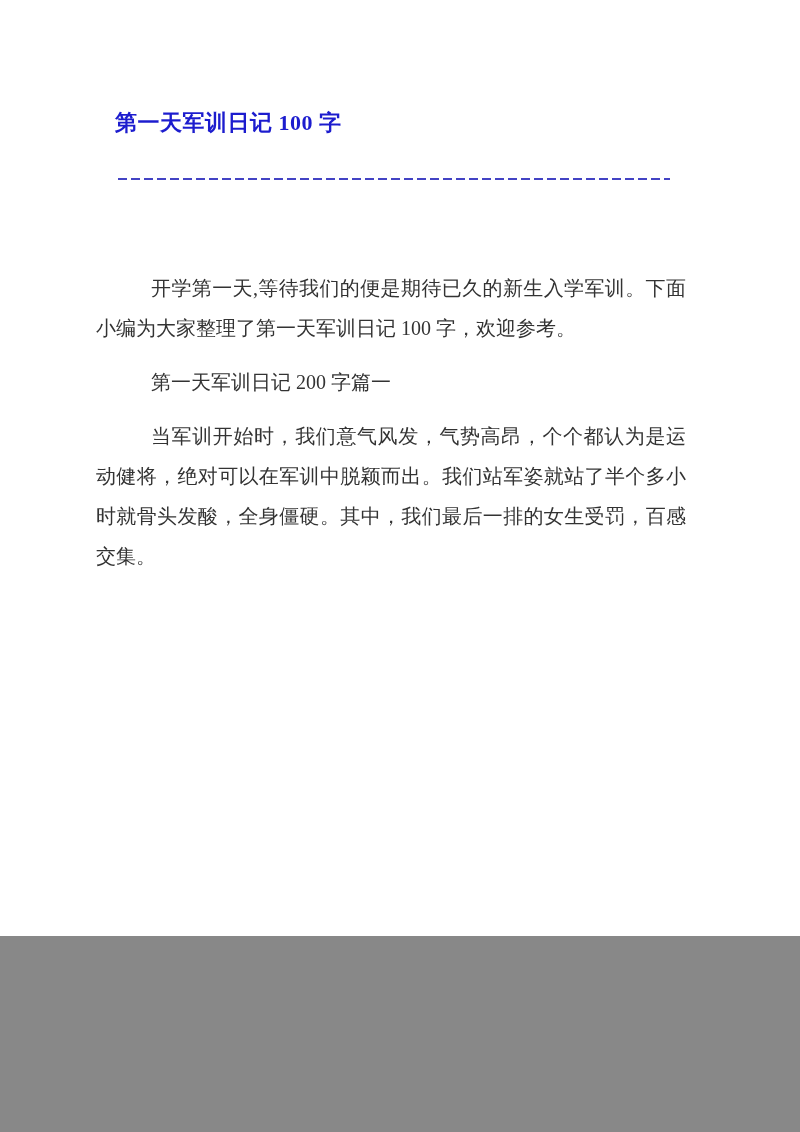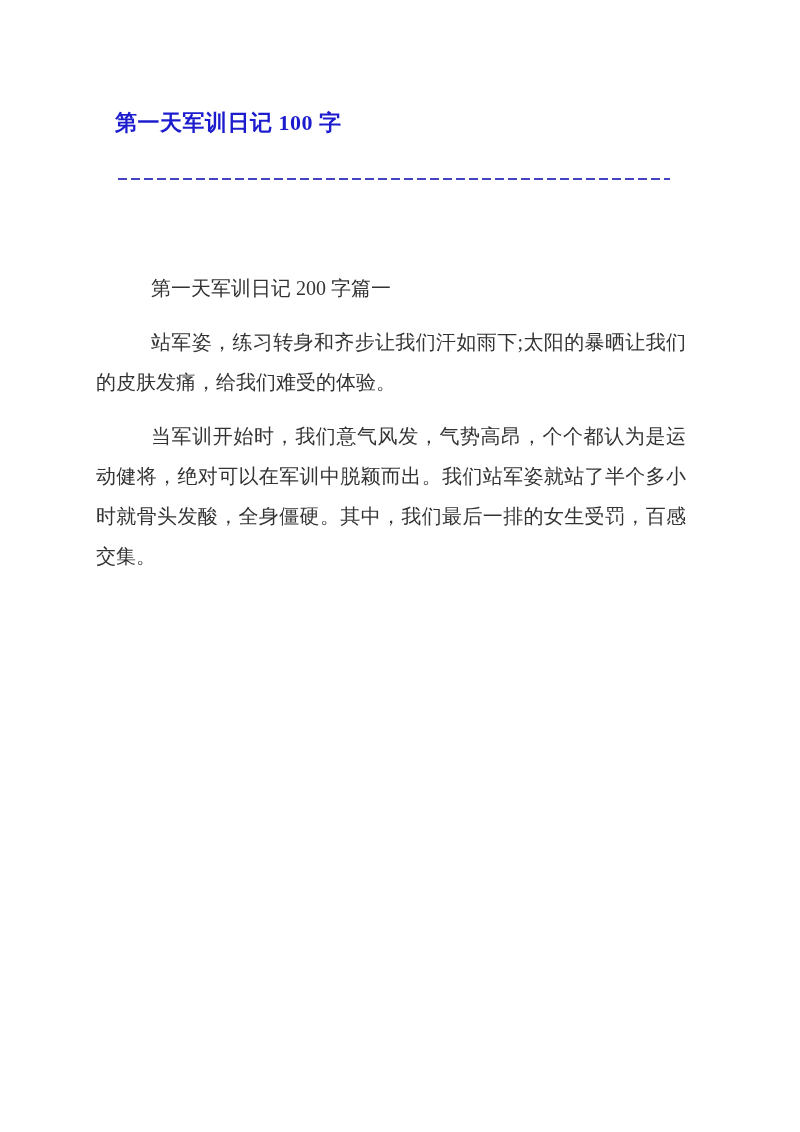--- a/index.html
+++ b/index.html
@@ -6,21 +6,21 @@
     --title-color: #1c1cce;
     --separator-color: #4343c4;
     --body-color: #333333;
     --page-bg: #ffffff;
   }
   * { margin: 0; padding: 0; box-sizing: border-box; }
   html, body { background: #888; }
   .page {
     position: relative;
     width: 800px;
-    height: 1132px;
+    height: 936px;
     margin: 0 auto;
     background: var(--page-bg);
     overflow: hidden;
     font-family: "Liberation Serif", "DejaVu Serif", serif;
   }
   .content {
     padding: 106px 114px 0 96px;
   }
   .doc-title {
     margin-left: 19px;
@@ -57,18 +57,18 @@
 </head>
 <body>
 
 <div class="page">
   <div class="content">
     <h1 class="doc-title">第一天军训日记 100 字</h1>
 
     <div class="separator"></div>
 
     <div class="doc-body">
+      <p>开学第一天,等待我们的便是期待已久的新生入学军训。下面小编为大家整理了第一天军训日记 100 字，欢迎参考。</p>
       <p>第一天军训日记 200 字篇一</p>
-      <p>站军姿，练习转身和齐步让我们汗如雨下;太阳的暴晒让我们的皮肤发痛，给我们难受的体验。</p>
       <p>当军训开始时，我们意气风发，气势高昂，个个都认为是运动健将，绝对可以在军训中脱颖而出。我们站军姿就站了半个多小时就骨头发酸，全身僵硬。其中，我们最后一排的女生受罚，百感交集。</p>
     </div>
   </div>
 </div>
 
 </body></html>

